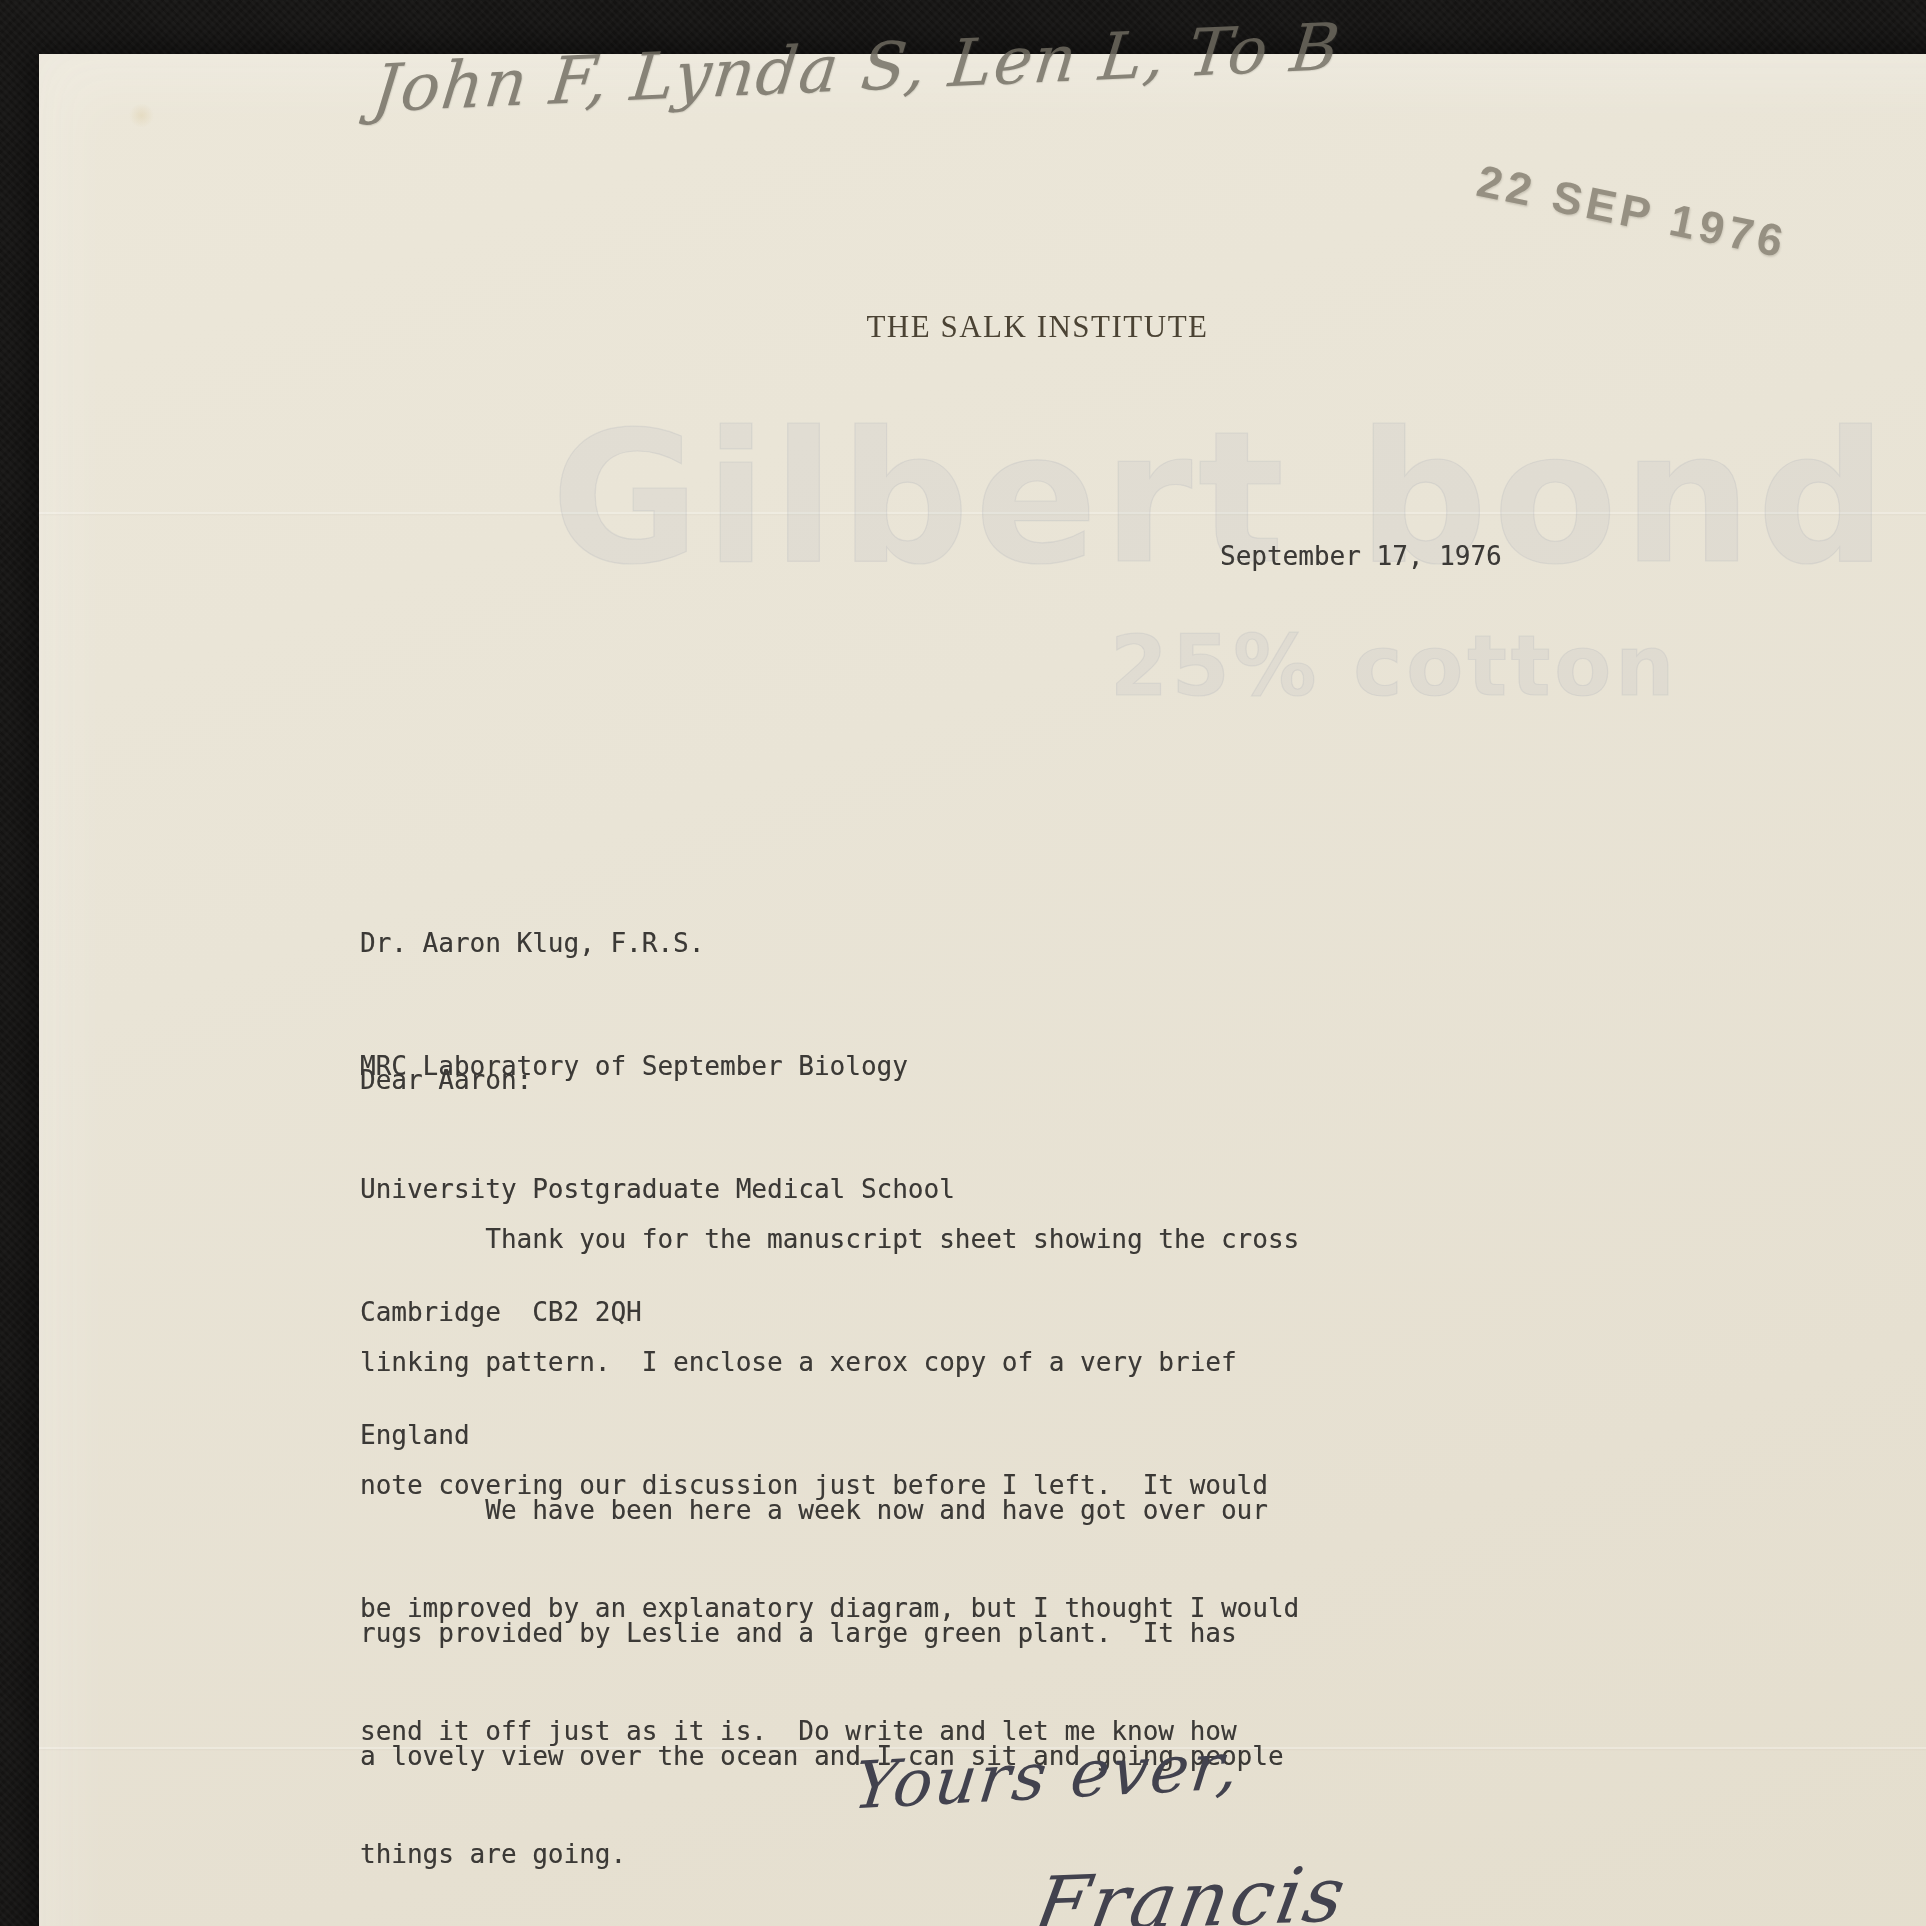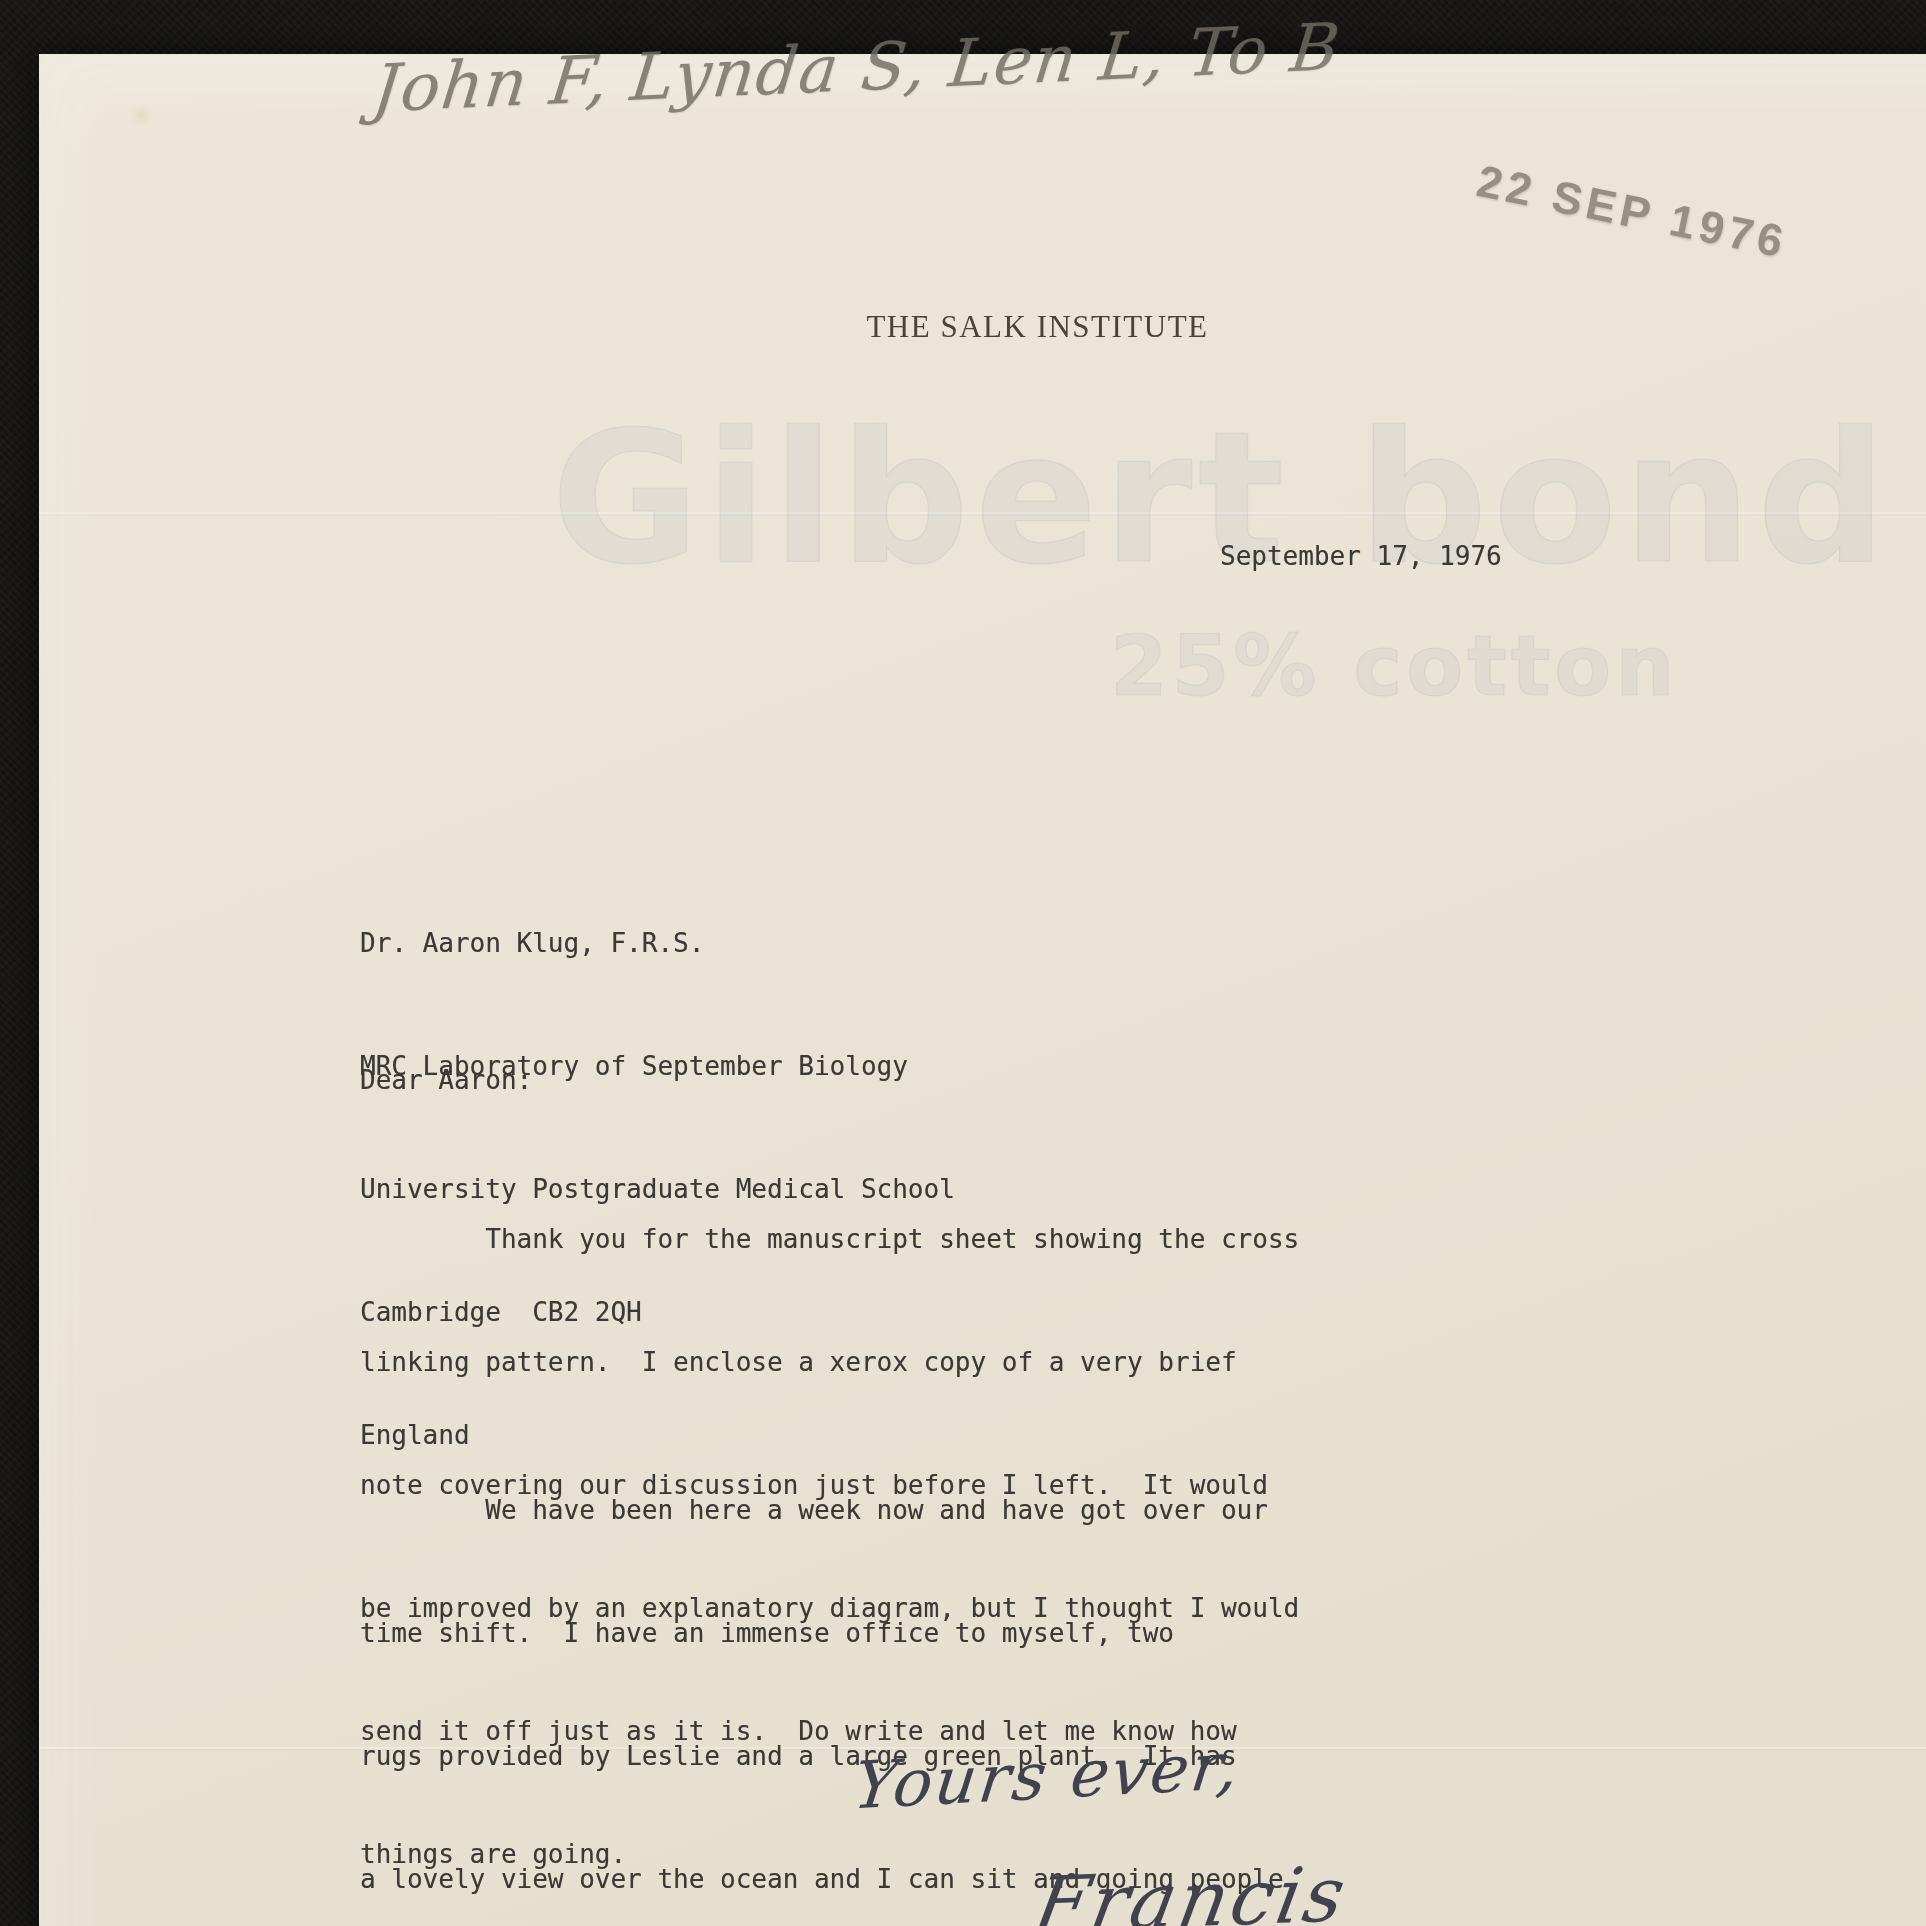--- a/index.html
+++ b/index.html
@@ -151,21 +151,20 @@
     <div>        Thank you for the manuscript sheet showing the cross</div>
     <div>linking pattern.  I enclose a xerox copy of a very brief</div>
     <div>note covering our discussion just before I left.  It would</div>
     <div>be improved by an explanatory diagram, but I thought I would</div>
     <div>send it off just as it is.  Do write and let me know how</div>
     <div>things are going.</div>
   </div>
 
   <div class="tw paragraph-2">
     <div>        We have been here a week now and have got over our</div>
-    <div>time shift.  I have an immense office to myself, two</div>
     <div>rugs provided by Leslie and a large green plant.  It has</div>
     <div>a lovely view over the ocean and I can sit and going people</div>
     
     
     
     
   </div>
 
   <div class="hand-ink valediction">Yours ever,</div>
   <div class="hand-ink signature">Francis</div>

